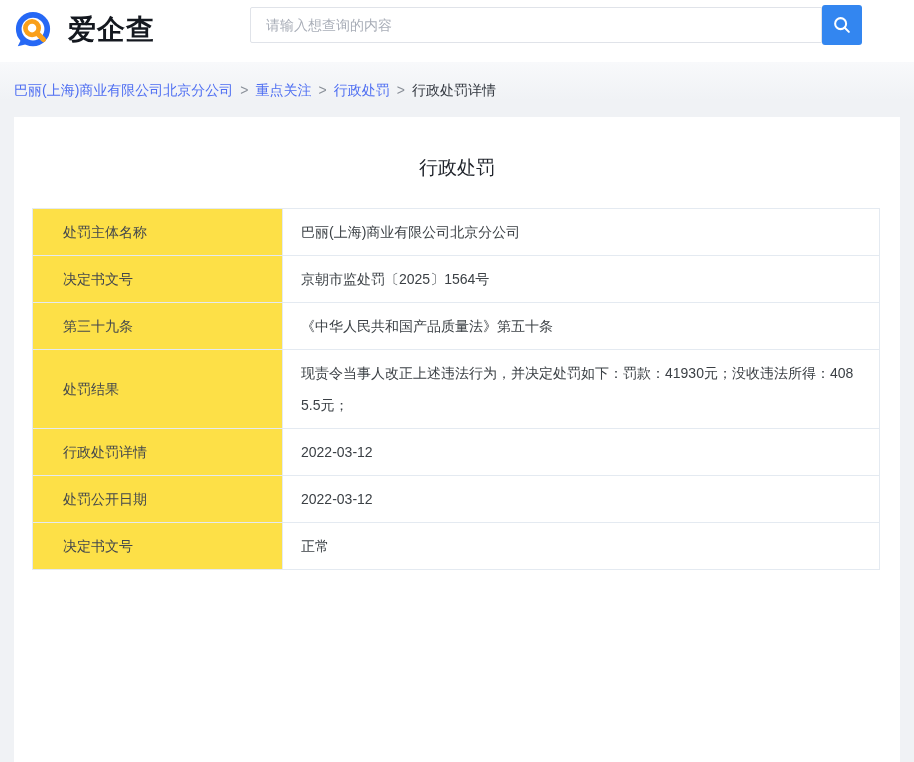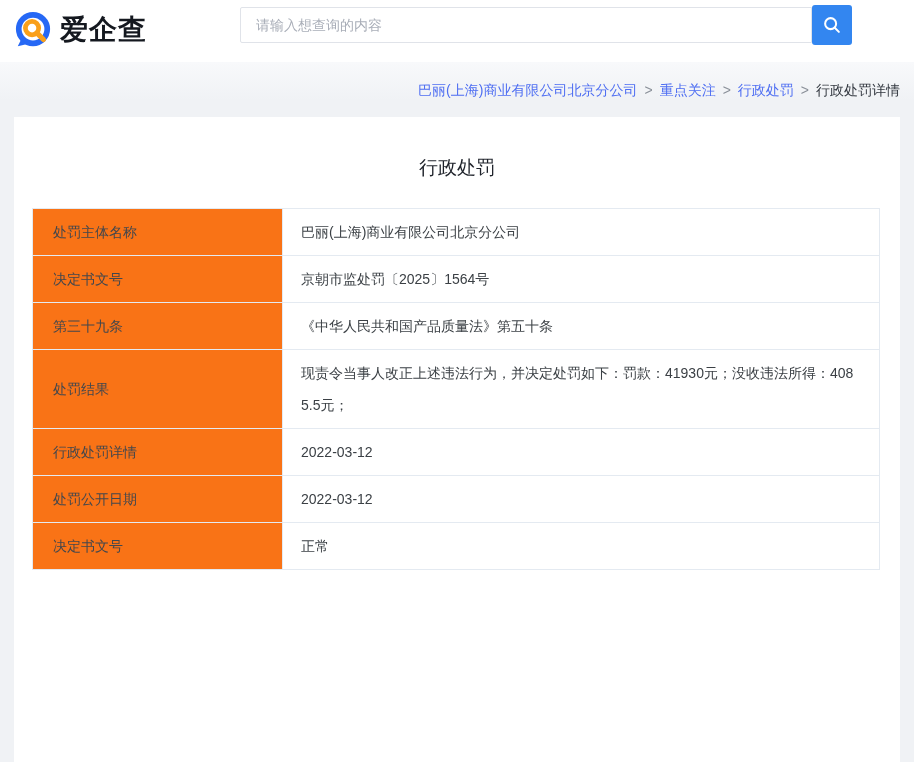--- a/index.html
+++ b/index.html
@@ -6,42 +6,41 @@
   html, body { background: #f0f2f5; }
   .page {
     width: 914px; height: 762px; position: relative; overflow: hidden;
     background: #f0f2f5;
     font-family: "Liberation Sans", "DejaVu Sans", sans-serif;
     font-size: 14px; color: #3d4249;
   }
 
   
   .header { height: 62px; background: #ffffff; position: relative; }
-  .logo { position: absolute; left: 14px; top: 11px; display: flex; align-items: center; gap: 8px; cursor: pointer; }
+  .logo { position: absolute; left: 14px; top: 11px; display: flex; align-items: center; gap: 16px; cursor: pointer; }
   .logo-icon { width: 38px; height: 38px; display: block; }
   .logo-text { font-size: 28px; font-weight: 700; color: #14181f; letter-spacing: 1px; line-height: 38px; }
 
-  .search-box { position: absolute; left: 240px; top: 5px; height: 40px; display: flex; align-items: center; }
+  .search-box { position: absolute; left: 250px; top: 5px; height: 40px; display: flex; align-items: center; }
   .search-input {
     width: 572px; height: 36px; border: 1px solid #e0e3e9; border-radius: 2px 0 0 2px;
     padding: 0 15px; font-size: 14px; color: #333; outline: none;
     font-family: "Liberation Sans", "DejaVu Sans", sans-serif;
   }
   .search-input::placeholder { color: #a9aeb8; }
   .search-btn {
     width: 40px; height: 40px; border: none; border-radius: 3px;
     display: flex; align-items: center; justify-content: center; cursor: pointer;
   }
 
   
   .breadcrumb {
     height: 55px; padding: 20px 14px 0;
     background: linear-gradient(180deg, #f8f9fb 0%, #f0f2f5 70%);
     white-space: nowrap;
-    text-align: right;
   }
   .crumb-link { color: #4e6ef2; text-decoration: none; cursor: pointer; }
   .crumb-sep { color: #8a9099; margin: 0 7px; }
   .crumb-current { color: #333840; }
 
   
   .card {
     margin: 0 14px; background: #ffffff; height: 645px; padding-top: 38px;
   }
   .card-title {
@@ -49,21 +48,21 @@
     margin-bottom: 27px;
   }
 
   
   table.penalty {
     border-collapse: collapse; margin: 0 18px; width: 848px;
     table-layout: fixed; font-size: 14px; color: #3d4249;
   }
   table.penalty td { border: 1px solid #e4eaf1; vertical-align: middle; }
   .cell-label {
-    width: 250px; background: #f97316; padding: 7px 16px 7px 20px;
+    width: 250px; background: #fde047; padding: 7px 16px 7px 30px;
     line-height: 32px; color: #43474d; margin-left: 12px;
   }
   .cell-value {
     padding: 7px 20px 7px 18px; line-height: 32px; color: #3b4045;
     word-break: break-all;
   }
 </style>
 </head>
 <body>
 

